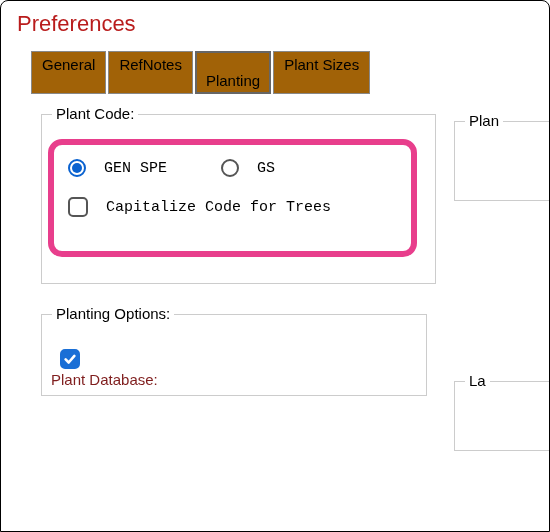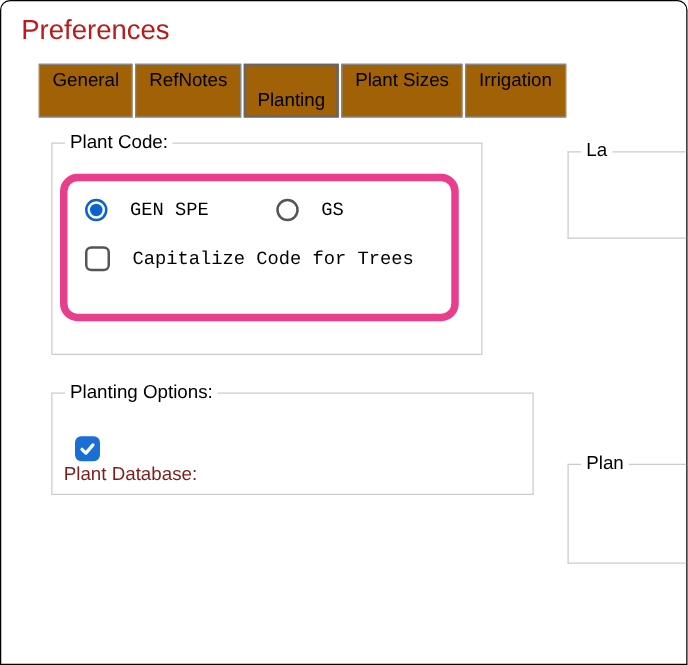--- a/index.html
+++ b/index.html
@@ -126,21 +126,21 @@
     .checkbox.checked svg {
       width: 14px;
       height: 14px;
       stroke: #fff;
       stroke-width: 3;
       fill: none;
       stroke-linecap: round;
       stroke-linejoin: round;
     }
     .group-box.plant-code {
-      width: 345px;
+      width: 395px;
     }
     .group-box.planting-options {
       width: 386px;
     }
     .side-cut {
       position: absolute;
       right: 0;
       top: 120px;
       display: flex;
       flex-direction: column;
@@ -175,21 +175,20 @@
 <body>
 
 <div class="window">
   <div class="titlebar">Preferences</div>
 
   <div class="tab-strip">
     <div class="tab">General</div>
     <div class="tab">RefNotes</div>
     <div class="tab active">Planting</div>
     <div class="tab">Plant Sizes</div>
-    <div class="tab">Irrigation</div>
   </div>
 
   <div class="content">
 
     <div class="group-box plant-code">
       <span class="group-label">Plant Code:</span>
 
       <div class="highlight-box">
         <div class="row">
           <div class="radio-wrap">
@@ -221,21 +220,21 @@
               <polyline points="3,8.5 6.5,12 13,4.5"></polyline>
             </svg>
         </span>
       </div>
     </div>
 
     <div class="cutoff-group">Plant Database:</div>
   </div>
 
   <div class="side-cut">
+    <div class="side-group">
+      <span class="side-label">Plan</span>
+    </div>
     <div class="side-group" style="height:70px;">
       <span class="side-label">La</span>
     </div>
-    <div class="side-group">
-      <span class="side-label">Plan</span>
-    </div>
   </div>
 
 </div>
 
 </body></html>

